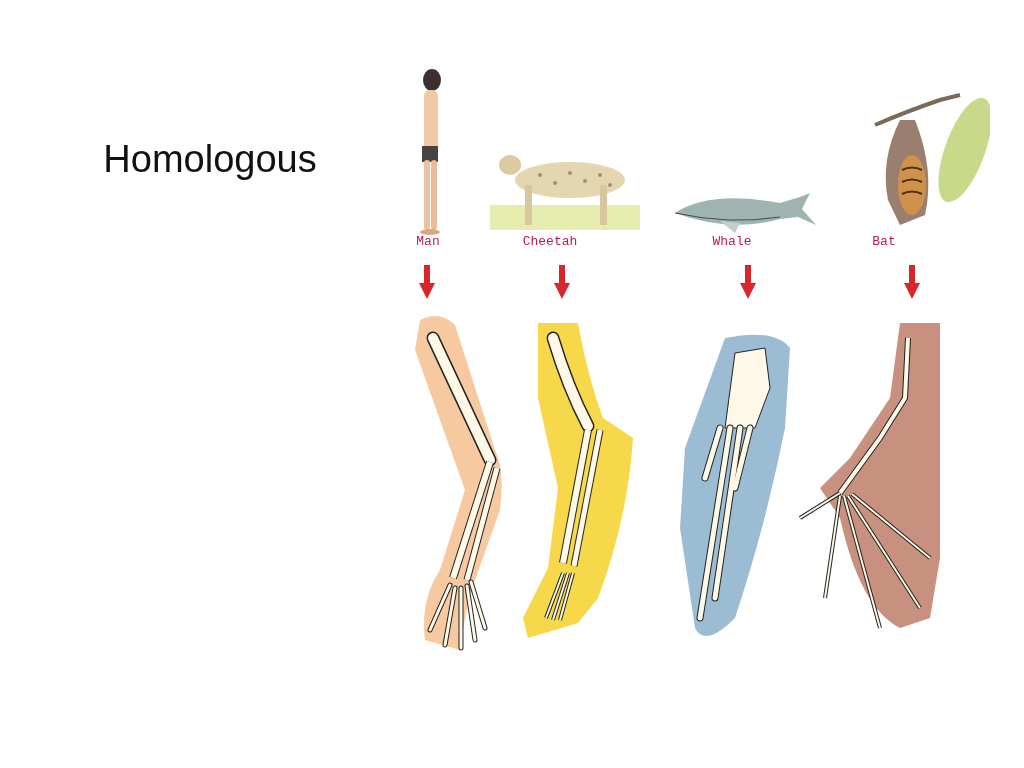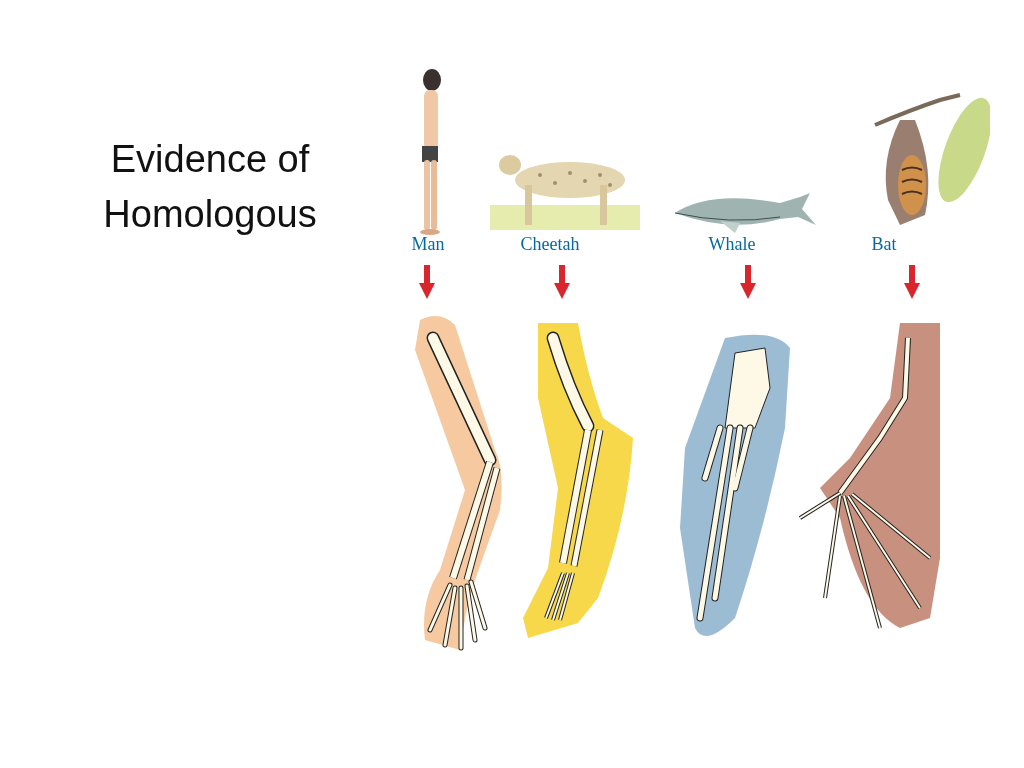--- a/index.html
+++ b/index.html
@@ -2,31 +2,30 @@
 <html><head>
 <meta charset="utf-8">
 <style>
   html, body { margin:0; padding:0; background:#ffffff; }
   body { width:1024px; height:768px; position:relative; overflow:hidden;
          font-family: "Liberation Sans", "DejaVu Sans", sans-serif; }
   .title { position:absolute; left:60px; top:132px; width:300px; text-align:center;
            font-size:38px; line-height:55px; color:#111; }
   .title div { white-space:nowrap; }
   .figure { position:absolute; left:390px; top:60px; width:560px; height:600px; }
-  .label { position:absolute; top:174px; font-family:Liberation Serif, serif;
-           font-size:18px; color:#0369a1; transform:translateX(-50%); }
+  .label { position:absolute; top:174px; font-family:Liberation Mono, monospace;
+           font-size:13px; color:#be185d; transform:translateX(-50%); }
   .arrow { position:absolute; top:205px; transform:translateX(-50%); }
   .animal { position:absolute; }
   .limb { position:absolute; }
 </style>
 </head>
 <body>
 
 <div class="title">
-  <div>Evidence of</div>
   <div>Homologous</div>
 </div>
 
 <div class="figure">
 
   <svg class="animal" style="left:20px;top:6px" width="40" height="170">
     <ellipse cx="22" cy="14" rx="9" ry="11" fill="#3a3030"></ellipse>
     <rect x="14" y="24" width="14" height="60" rx="6" fill="#f0c8a8"></rect>
     <rect x="12" y="80" width="16" height="16" fill="#444"></rect>
     <rect x="14" y="94" width="6" height="70" rx="3" fill="#edc2a0"></rect>

